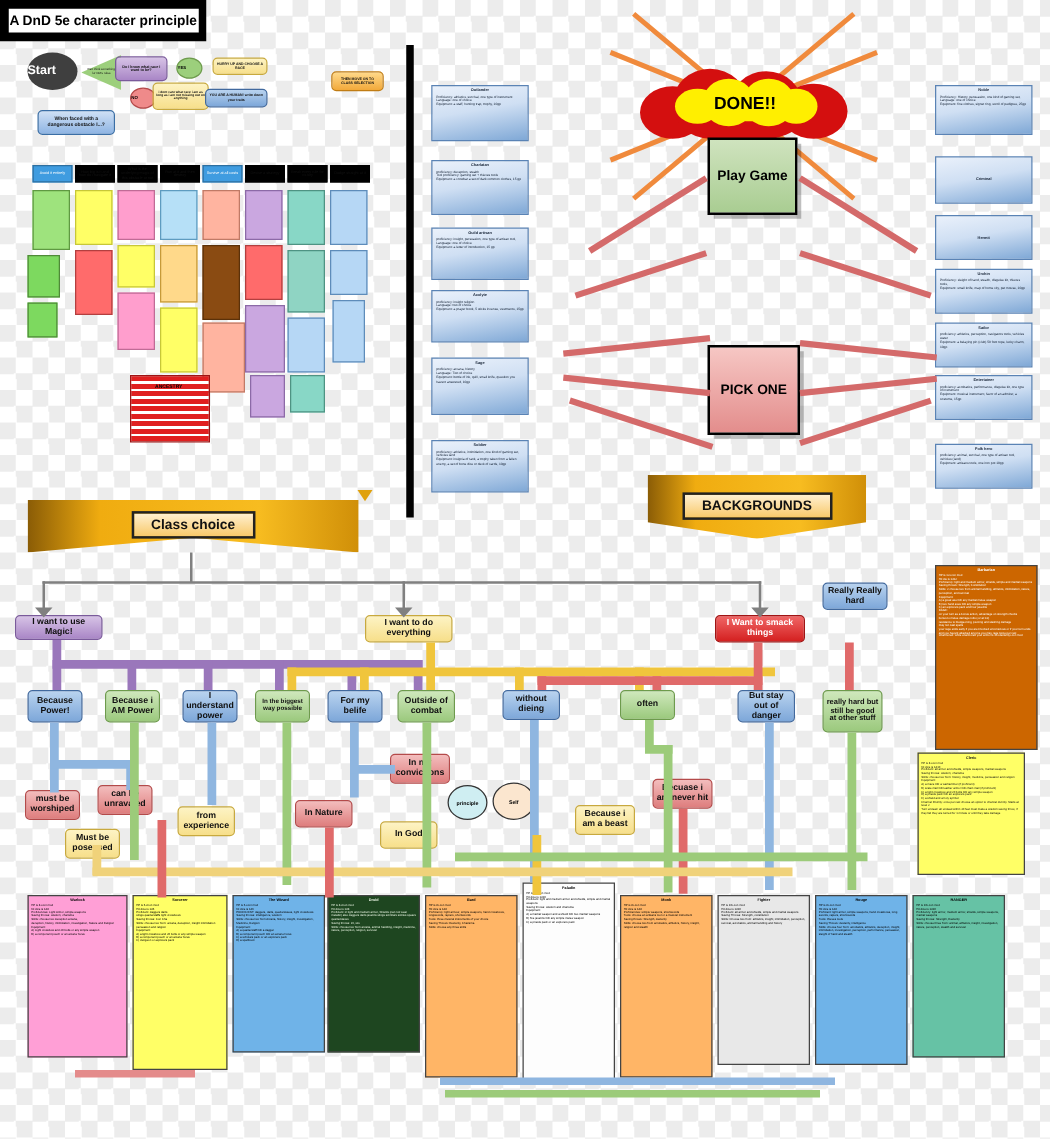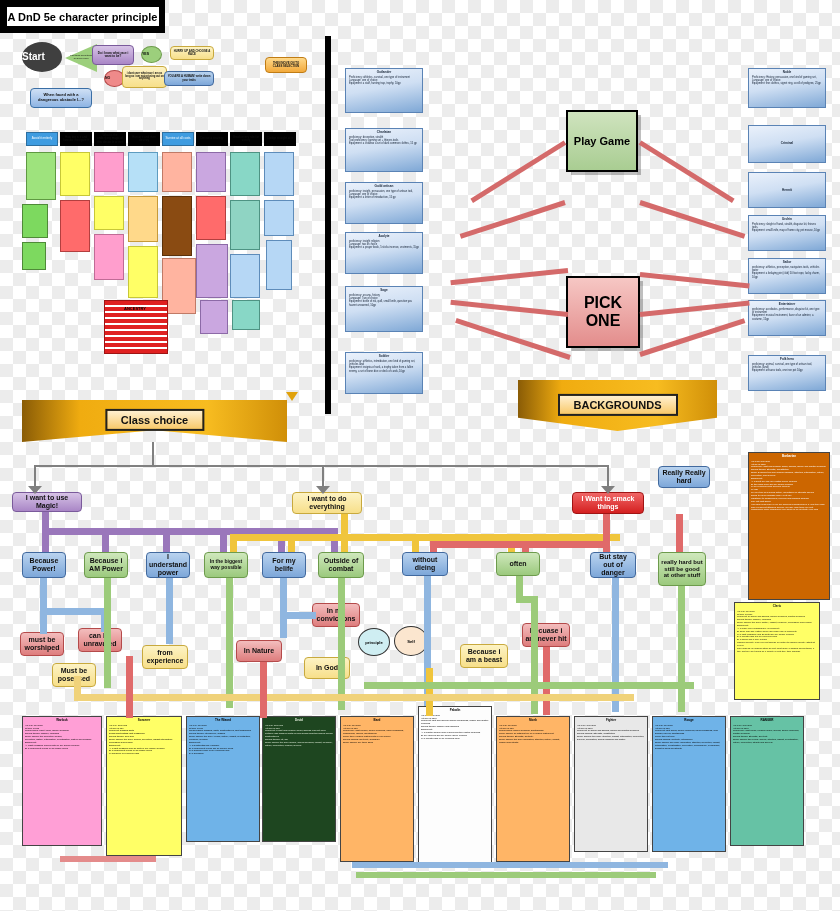--- a/index.html
+++ b/index.html
@@ -33,42 +33,42 @@
   
   .banner{position:absolute;}
   .banner .ribbon{position:absolute;inset:0;
      background:linear-gradient(90deg,#8a5c06,#f0ac10 22%,#f7bc20 70%,#d08f08);
      clip-path:polygon(0 0,100% 0,100% 74%,50% 100%,0 74%);}
   .banner .plate{position:absolute;left:50%;top:50%;transform:translate(-50%,-55%);
      background:linear-gradient(#fff0d0,#f8c96a);border:2px solid #222;
      padding:3px 14px;font-weight:bold;font-size:11px;color:#111;white-space:nowrap;}
   #class-banner{left:22px;top:400px;width:265px;height:42px;}
   #class-banner .ribbon{clip-path:polygon(0 0,100% 0,100% 100%,50% 72%,0 100%);}
-  #bg-banner{left:518px;top:380px;width:175px;height:51px;padding-left:24px;}
+  #bg-banner{left:518px;top:380px;width:175px;height:51px;}
 
   
   #done-burst{position:absolute;left:500px;top:45px;width:190px;height:80px;}
   #done-burst .rays{position:absolute;inset:-14px;}
   #done-burst .ray{position:absolute;left:50%;top:50%;height:4px;width:230px;
      background:#f08a3c;transform-origin:center;}
   #done-burst .cloud{position:absolute;left:12px;top:10px;width:166px;height:58px;}
   .puff{position:absolute;border-radius:50%;}
   #done-label{position:absolute;left:52px;top:20px;width:88px;height:34px;
      display:flex;align-items:center;justify-content:center;
      font-size:14px;font-weight:bold;color:#000;z-index:5;}
 
   .box3d{position:absolute;box-sizing:border-box;border:2px solid #000;
      display:flex;align-items:center;justify-content:center;text-align:center;
      font-weight:bold;box-shadow:4px 4px 0 -1px rgba(0,0,0,.25);}
   #play-game{left:566px;top:110px;width:72px;height:62px;
      background:linear-gradient(#cfe3be,#a9cd92);font-size:11px;}
   #roll-box{left:566px;top:186px;width:74px;height:82px;
      background:linear-gradient(#fdf0b9,#f7e08d);font-size:10.5px;}
   #pick-one{left:566px;top:276px;width:74px;height:72px;
-     background:linear-gradient(#f6c7c4,#e38d8c);font-size:16px;}
+     background:linear-gradient(#f6c7c4,#e38d8c);font-size:11px;}
 
   
   .bgcard{position:absolute;box-sizing:border-box;
      background:linear-gradient(170deg,#eaf1fb 0%,#cfdff3 45%,#7fa8d6 100%);
      border:1px solid #5a83b5;padding:2px 3px;overflow:hidden;
      font-size:2.6px;line-height:1.25;color:#132033;text-align:left;}
   .bgcard .bt{display:block;text-align:center;font-weight:bold;font-size:3.1px;margin-bottom:1px;}
 
   
   .classcard{position:absolute;box-sizing:border-box;border:1px solid #444;
@@ -250,20 +250,43 @@
     <span class="bt">Entertainer</span>
     <span>proficiency: acrobatics, performance, disguise kit, one type of instrument</span><br>
     <span>Equipment: musical instrument, favor of an admirer, a costume, 15gp</span>
   </div>
   <div class="bgcard" style="left:748px;top:355px;width:78px;height:36px;">
     <span class="bt">Folk hero</span>
     <span>proficiency: animal, survival, one type of artisan tool, vehicles (land)</span><br>
     <span>Equipment: artisans tools, one iron pot 10gp</span>
   </div>
 
+  <div id="done-burst">
+    <div class="rays">
+      <div class="ray" style="transform:translate(-50%,-50%) rotate(22deg);"></div>
+      <div class="ray" style="transform:translate(-50%,-50%) rotate(-22deg);"></div>
+      <div class="ray" style="transform:translate(-50%,-50%) rotate(40deg);"></div>
+      <div class="ray" style="transform:translate(-50%,-50%) rotate(-40deg);"></div>
+    </div>
+    <div class="cloud">
+      <div class="puff" style="left:0;top:14px;width:52px;height:42px;background:#d40f0f;"></div>
+      <div class="puff" style="left:26px;top:0;width:60px;height:56px;background:#d40f0f;"></div>
+      <div class="puff" style="left:72px;top:2px;width:58px;height:54px;background:#d40f0f;"></div>
+      <div class="puff" style="left:112px;top:12px;width:54px;height:44px;background:#d40f0f;"></div>
+      <div class="puff" style="left:40px;top:22px;width:90px;height:36px;background:#d40f0f;"></div>
+    </div>
+    <div style="position:absolute;left:40px;top:18px;width:112px;height:40px;">
+      <div class="puff" style="left:0;top:8px;width:36px;height:28px;background:#ffef00;"></div>
+      <div class="puff" style="left:22px;top:0;width:42px;height:38px;background:#ffef00;"></div>
+      <div class="puff" style="left:54px;top:0;width:42px;height:38px;background:#ffef00;"></div>
+      <div class="puff" style="left:80px;top:8px;width:34px;height:28px;background:#ffef00;"></div>
+      <div class="puff" style="left:14px;top:10px;width:86px;height:24px;background:#ffef00;"></div>
+    </div>
+    <div id="done-label">DONE!!</div>
+  </div>
 
   <div class="box3d" id="play-game">
     <span>Play Game</span>
   </div>
   <div class="box3d" id="pick-one">
     <span>PICK ONE</span>
   </div>
 
   <div style="position:absolute;left:455px;top:140px;width:110px;height:5px;background:#d46a6a;transform:rotate(-32deg);transform-origin:right center;"></div>
   <div style="position:absolute;left:455px;top:200px;width:110px;height:5px;background:#d46a6a;transform:rotate(-18deg);transform-origin:right center;"></div>

